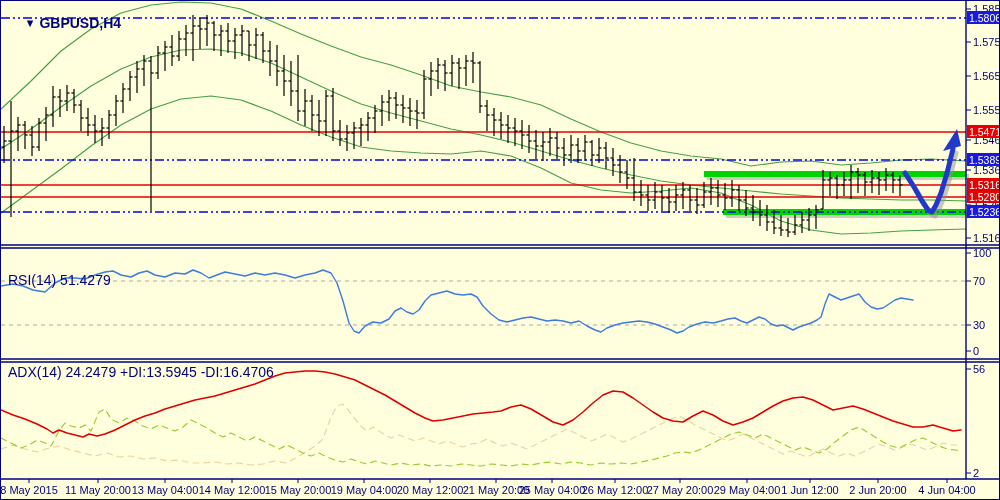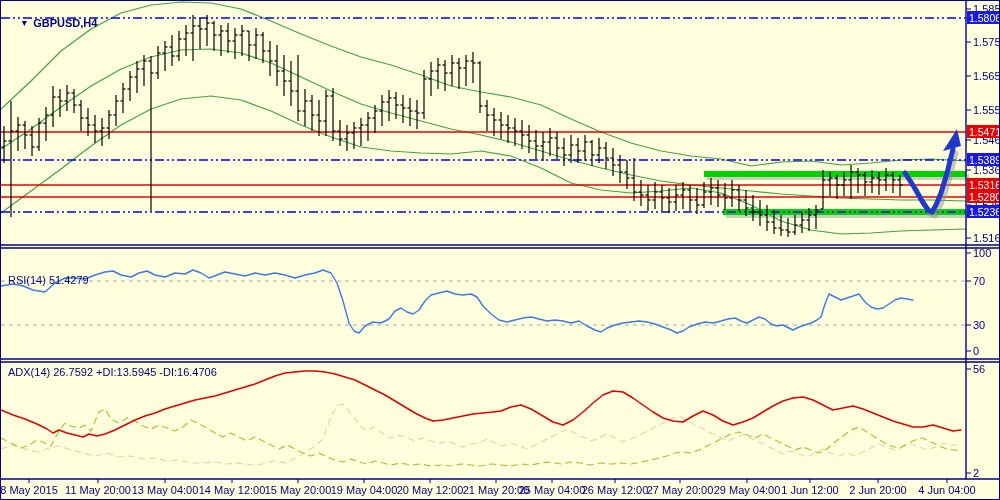--- a/index.html
+++ b/index.html
@@ -1,38 +1,38 @@
 <!DOCTYPE html>
 <html><head>
 <meta charset="utf-8">
 <style>
   html,body{margin:0;padding:0;background:#888;}
   .chart-window{position:relative;width:1000px;height:500px;background:#FFFFDE;
     border:1px solid #000080;box-sizing:border-box;overflow:hidden;
     font-family:"Liberation Sans",sans-serif;}
   .chart-window svg{position:absolute;left:0;top:0;}
-  .flabel{position:absolute;color:#00007D;font-size:11px;line-height:12px;white-space:pre;z-index:5;}
+  .flabel{position:absolute;color:#00007D;font-size:14px;line-height:12px;white-space:pre;z-index:5;}
   .symbol{left:6px;top:4px;font-weight:700;}
   .symbol .tri{display:inline-block;transform:scale(.8);margin-right:3px;}
   .rsi-label{left:7px;top:251px;margin-top:22px;}
   .adx-label{left:7px;top:365px;}
   .hotzone{position:absolute;z-index:6;background:transparent;}
   .price-axis-zone{left:966px;top:0;width:34px;height:478px;cursor:ns-resize;}
   .time-axis-zone{left:0;top:479px;width:1000px;height:21px;cursor:ew-resize;}
   .plot-zone{left:0;top:0;width:965px;height:478px;}
 </style>
 </head>
 <body>
 
 <div class="chart-window">
   <div class="flabel symbol">
     <span class="tri">▼</span><span>GBPUSD,H4</span>
   </div>
   <div class="flabel rsi-label">RSI(14) 51.4279</div>
-  <div class="flabel adx-label">ADX(14) 26.7592 +DI:13.5945 -DI:16.4706</div>
+  <div class="flabel adx-label">ADX(14) 24.2479 +DI:13.5945 -DI:16.4706</div>
   <div class="hotzone plot-zone"></div>
   <div class="hotzone price-axis-zone"></div>
   <div class="hotzone time-axis-zone"></div>
 <svg width="1000" height="500">
       <polyline points="0,108 30,80 60,50 90,28 120,12 150,4 180,1 210,2 240,8 270,20 300,33 330,45 360,56 390,64 420,74 450,85 480,91 510,96 540,104 570,118 600,131 630,142 660,150 690,155 720,158 750,165 780,161 810,160 840,164 870,162 900,159 930,158 965,160" fill="none" stroke="#45A045" stroke-width="1.2" stroke-linejoin="round" stroke-linecap="round"></polyline>
       <polyline points="0,148 30,128 60,106 90,85 120,68 150,56 180,49 210,48 240,52 270,62 300,76 330,90 360,103 390,112 420,120 450,128 480,134 510,141 540,150 570,159 600,167 630,174 660,180 690,184 720,187 750,190 780,193 810,195 840,197 870,198 900,199 930,199 965,200" fill="none" stroke="#45A045" stroke-width="1.2" stroke-linejoin="round" stroke-linecap="round"></polyline>
       <polyline points="0,212 30,190 60,168 90,145 120,124 150,108 180,98 210,95 240,99 270,110 300,124 330,136 360,146 390,150 420,152 450,153 480,150 510,155 540,167 570,182 600,189 630,192 660,190 690,187 720,192 750,204 780,220 810,229 840,233 870,232 900,230 930,229 965,228" fill="none" stroke="#45A045" stroke-width="1.2" stroke-linejoin="round" stroke-linecap="round"></polyline>
       <rect x="706" y="173" width="262" height="6" fill="#909090" opacity="0.45"></rect>
       <rect x="703" y="170" width="262" height="6" fill="#00D400"></rect>
       <rect x="725" y="211" width="243" height="6" fill="#909090" opacity="0.45"></rect>

